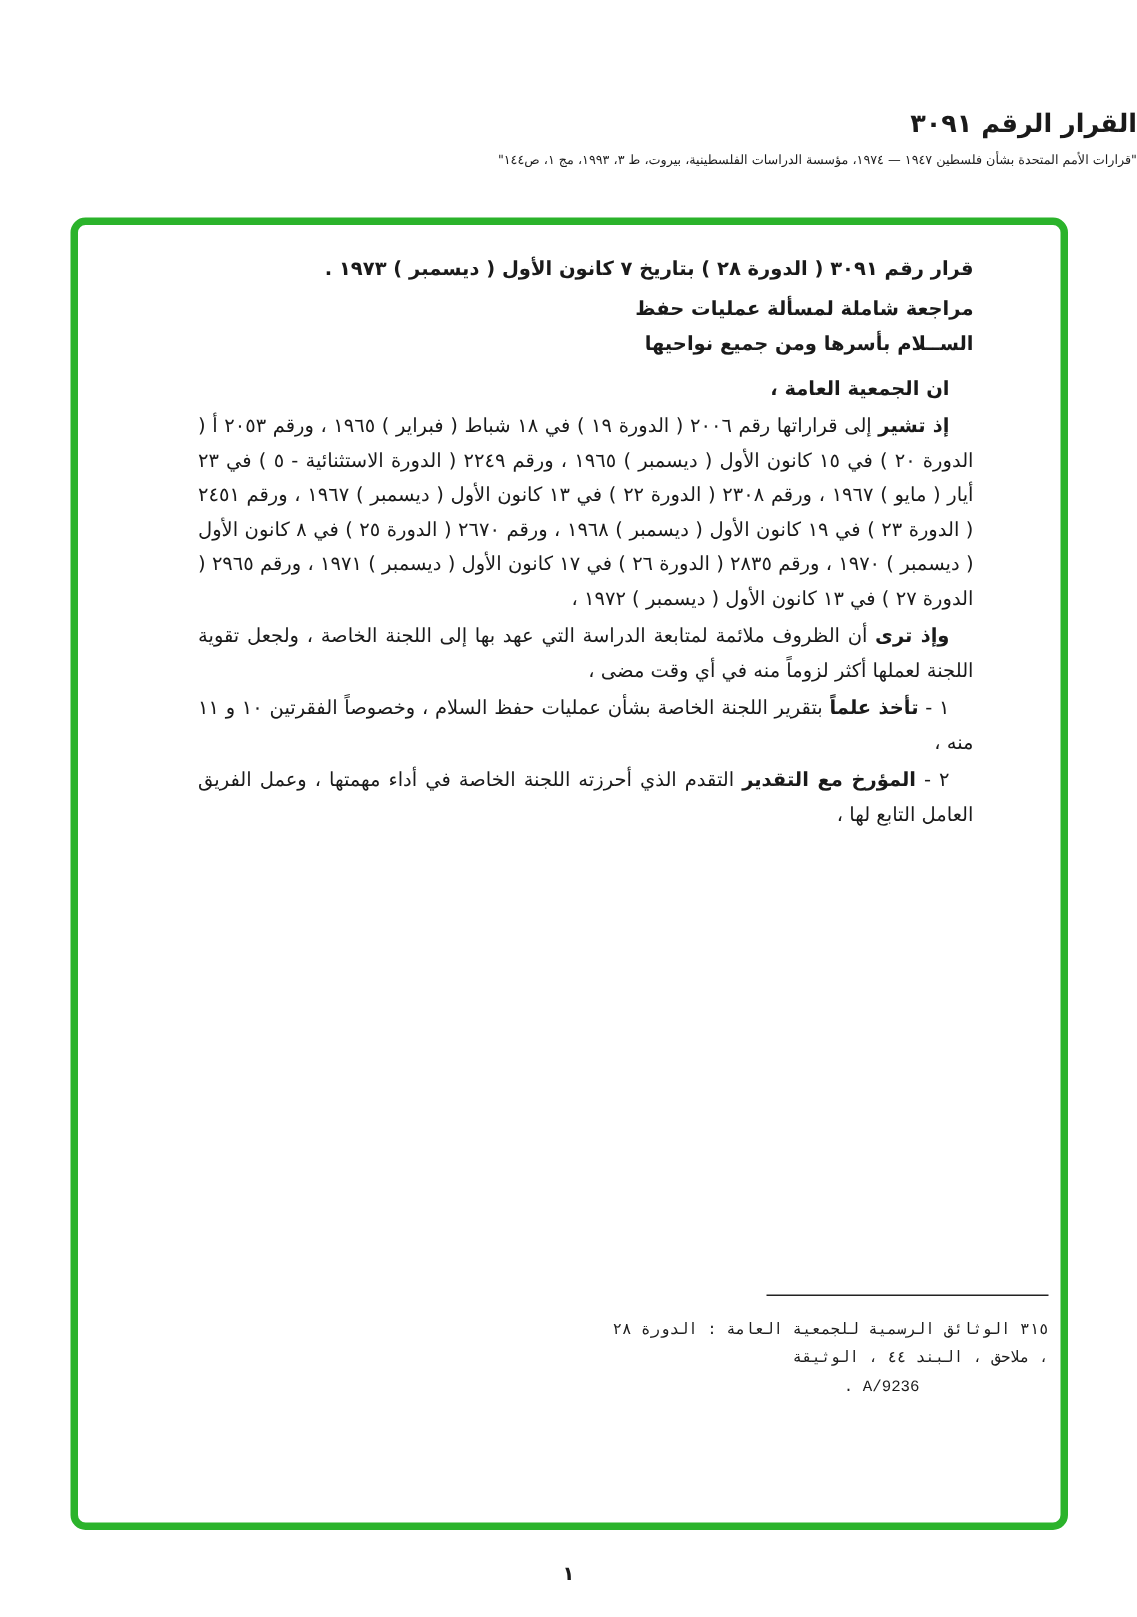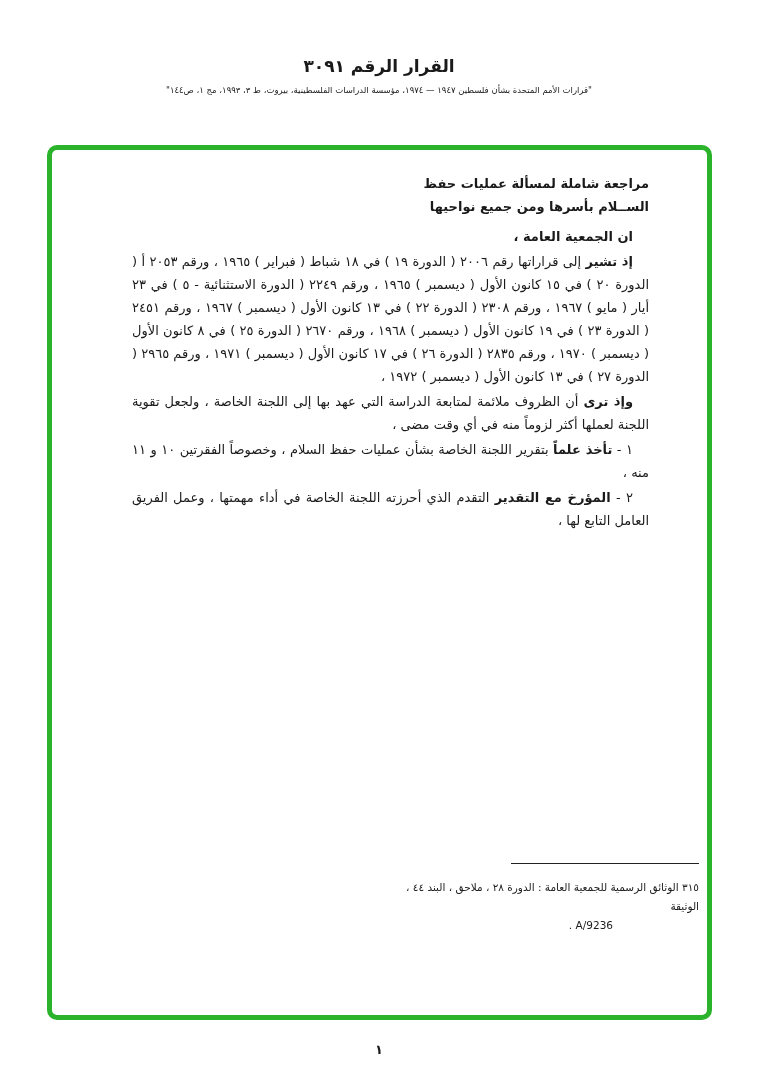--- a/index.html
+++ b/index.html
@@ -5,21 +5,21 @@
     * { box-sizing: border-box; }
     html, body { margin: 0; padding: 0; }
     body {
       width: 758px; height: 1078px;
       background: #ffffff;
       color: #1a1a1a;
       font-family: "DejaVu Sans", sans-serif;
     }
     .page { position: relative; width: 758px; height: 1078px; overflow: hidden; background: #fff; }
 
-    .header { position: absolute; top: 56px; left: 0; width: 100%; text-align: center; direction: rtl; }
+    .header { position: absolute; top: 73px; left: 0; width: 100%; direction: rtl; }
     .doc-title { font-size: 17px; font-weight: bold; letter-spacing: .3px; }
     .source-line { margin-top: 9px; font-size: 8.5px; color: #1c1c1c; }
 
     .frame {
       position: absolute; left: 47px; top: 145px;
       width: 665px; height: 875px;
       border: 5px solid #2bb32b; border-radius: 10px;
       background: #fff;
     }
 
@@ -31,38 +31,39 @@
     .res-heading { font-weight: bold; margin: 0; }
     .subtitle { font-weight: bold; text-align: right; margin: 4px 0 0 0; }
     .subtitle.second { margin-top: 0; }
     .opening { font-weight: bold; margin: 7px 0 0 0; text-indent: 16px; }
     .para { margin: 2px 0 0 0; text-indent: 16px; }
     .lead { font-weight: bold; }
     sup.fn-ref-sup { font-size: 8.5px; line-height: 0; }
 
     .fn-area { position: absolute; top: 713px; right: 8px; left: 40px; direction: rtl; }
     .fn-rule { width: 188px; height: 0; border-top: 1.5px solid #222; }
-    .fn-text { margin-top: 14px; width: 302px; font-size: 10.5px; line-height: 19px; color: #1c1c1c; }
+    .fn-text { margin-top: 14px; width: 302px; font-size: 10.5px; line-height: 19px; color: #1c1c1c; font-family: Liberation Mono, monospace; }
     .fn-doc-ref { padding-right: 86px; direction: rtl; }
 
     .page-num { position: absolute; top: 1042px; left: 0; width: 100%; text-align: center; font-size: 13px; font-weight: bold; }
   </style>
 </head>
 <body>
 
 <div class="page">
 
   <div class="header">
     <div class="doc-title">القرار الرقم ٣٠٩١</div>
     <div class="source-line">"قرارات الأمم المتحدة بشأن فلسطين ١٩٤٧ — ١٩٧٤، مؤسسة الدراسات الفلسطينية، بيروت، ط ٣، ١٩٩٣، مج ١، ص١٤٤"</div>
   </div>
 
   <div class="frame" style="border-color: rgb(43, 179, 43);">
 
     <div class="content">
+      <p class="res-heading">قرار رقم ٣٠٩١ ( الدورة ٢٨ ) بتاريخ ٧ كانون الأول ( ديسمبر ) ١٩٧٣ .</p>
       <p class="subtitle">مراجعة شاملة لمسألة عمليات حفظ</p>
       <p class="subtitle second">الســلام بأسرها ومن جميع نواحيها</p>
       <p class="opening">ان الجمعية العامة ،</p>
 
       <p class="para"><span class="lead">إذ تشير</span><span> إلى قراراتها رقم ٢٠٠٦ ( الدورة ١٩ ) في ١٨ شباط ( فبراير ) ١٩٦٥ ، ورقم ٢٠٥٣ أ ( الدورة ٢٠ ) في ١٥ كانون الأول ( ديسمبر ) ١٩٦٥ ، ورقم ٢٢٤٩ ( الدورة الاستثنائية - ٥ ) في ٢٣ أيار ( مايو ) ١٩٦٧ ، ورقم ٢٣٠٨ ( الدورة ٢٢ ) في ١٣ كانون الأول ( ديسمبر ) ١٩٦٧ ، ورقم ٢٤٥١ ( الدورة ٢٣ ) في ١٩ كانون الأول ( ديسمبر ) ١٩٦٨ ، ورقم ٢٦٧٠ ( الدورة ٢٥ ) في ٨ كانون الأول ( ديسمبر ) ١٩٧٠ ، ورقم ٢٨٣٥ ( الدورة ٢٦ ) في ١٧ كانون الأول ( ديسمبر ) ١٩٧١ ، ورقم ٢٩٦٥ ( الدورة ٢٧ ) في ١٣ كانون الأول ( ديسمبر ) ١٩٧٢ ،</span></p>
 
 
 
       <p class="para"><span class="lead">وإذ ترى</span><span> أن الظروف ملائمة لمتابعة الدراسة التي عهد بها إلى اللجنة الخاصة ، ولجعل تقوية اللجنة لعملها أكثر لزوماً منه في أي وقت مضى ،</span></p>
 

